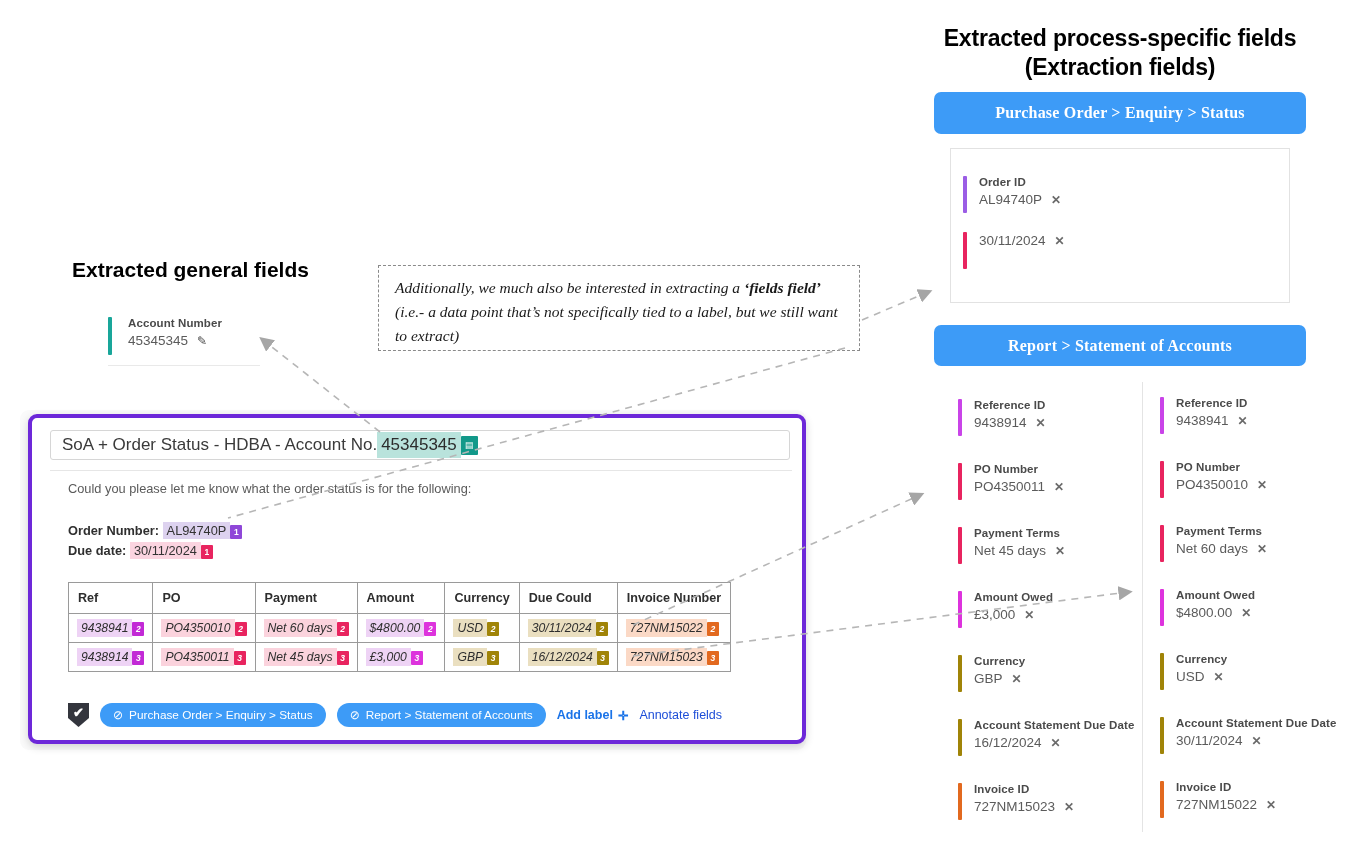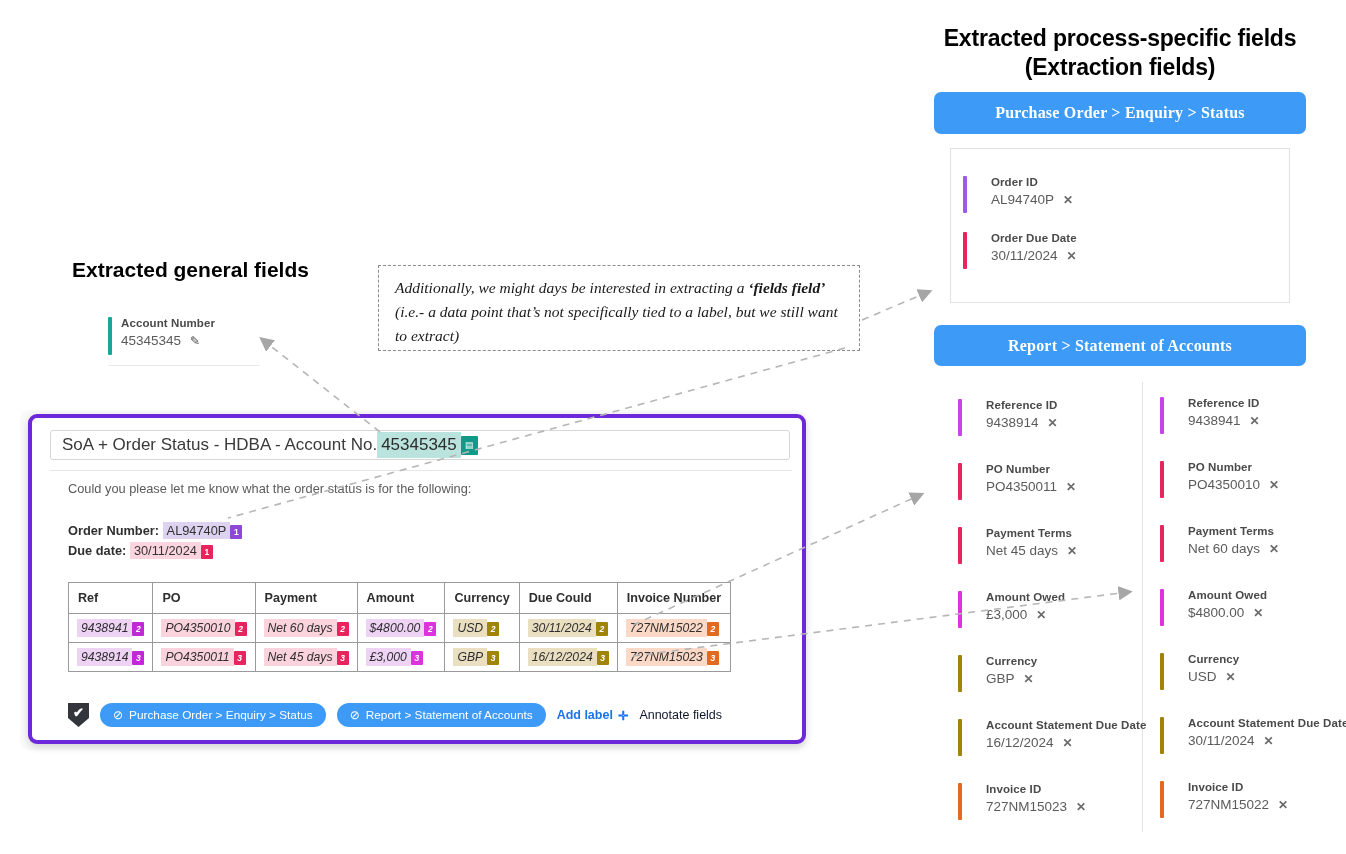--- a/index.html
+++ b/index.html
@@ -37,21 +37,21 @@
     font-size:16px;
     display:flex; align-items:center; justify-content:center;
     letter-spacing:.2px;
   }
 
   
   .field-panel {
     border:1px solid #e2e2e2;
     background:#fff;
   }
-  .efield { position:relative; padding-left:28px; }
+  .efield { position:relative; padding-left:16px; }
   .efield .bar {
     position:absolute; left:0; top:1px;
     width:4px; height:37px; border-radius:1px;
   }
   .efield .fl {
     font-size:11.5px; font-weight:bold; color:#4a4a4a;
     letter-spacing:.1px; line-height:15px;
     white-space:nowrap;
   }
   .efield .fv {
@@ -150,67 +150,66 @@
     display:flex; align-items:flex-start; justify-content:center;
     color:#fff; font-size:13px; padding-top:2px; font-weight:bold;
   }
   .label-chip {
     background:#3d9bf7; color:#fff; border-radius:13px;
     height:24px; display:flex; align-items:center; gap:6px;
     padding:0 13px; font-size:11.8px; white-space:nowrap;
   }
   .chip-ico { font-size:12px; }
   #add-label { color:#1a73e8; font-size:12.5px; font-weight:bold; display:flex; align-items:center; gap:5px; }
-  #annotate { color:#0f172a; font-size:12.5px; }
+  #annotate { color:#1d4ed8; font-size:12.5px; }
 
   
   #arrows { position:absolute; left:0; top:0; width:1346px; height:854px; pointer-events:none; }
 </style>
 </head>
 <body>
 
 <div class="abs hdr-bold" id="right-heading">
   <div>Extracted process-specific fields</div>
   <div>(Extraction fields)</div>
 </div>
 
 <div class="abs hdr-bold" id="left-heading">Extracted general fields</div>
 
 <div class="abs" style="left:108px; top:316px; width:160px;">
-  <div class="efield" style="padding-left:13px;">
+  <div class="efield" style="padding-left:20px;">
     <div class="bar" style="background:#19a69a; height:38px;"></div>
     <div class="fl">Account Number</div>
     <div class="fv">
       <span>45345345</span>
       <span class="pencil">✎</span>
     </div>
   </div>
   <div style="height:1px;background:#e9e9e9;margin-top:14px;width:152px;"></div>
 </div>
 
 <div class="abs" id="callout">
   <p>
-    <span>Additionally, we might days be interested in extracting a </span><b>‘fields field’</b><span> (i.e.- a data point that’s not specifically tied to a label, but we still want to extract)</span>
+    <span>Additionally, we much also be interested in extracting a </span><b>‘fields field’</b><span> (i.e.- a data point that’s not specifically tied to a label, but we still want to extract)</span>
   </p>
 </div>
 
 <div class="abs proc-banner" style="left:934px; top:92px; width:372px; height:42px;">Purchase Order &gt; Enquiry &gt; Status</div>
 
 <div class="abs field-panel" style="left:950px; top:148px; width:340px; height:155px;">
   <div class="efield" style="margin:26px 0 0 12px;">
     <div class="bar" style="background:#9b5de5;"></div>
     <div class="fl">Order ID</div>
     <div class="fv">
       <span>AL94740P</span>
       <span class="xbtn">✕</span>
     </div>
   </div>
   <div class="efield" style="margin:21px 0 0 12px;">
     <div class="bar" style="background:#e8245f;"></div>
-    <div class="fl">Order Due Date</div>
     <div class="fv">
       <span>30/11/2024</span>
       <span class="xbtn">✕</span>
     </div>
   </div>
 </div>
 
 <div class="abs proc-banner" style="left:934px; top:325px; width:372px; height:41px;">Report &gt; Statement of Accounts</div>
 
 <div class="abs" style="left:1142px; top:382px; width:1px; height:450px; background:#e4e4e4;"></div>

